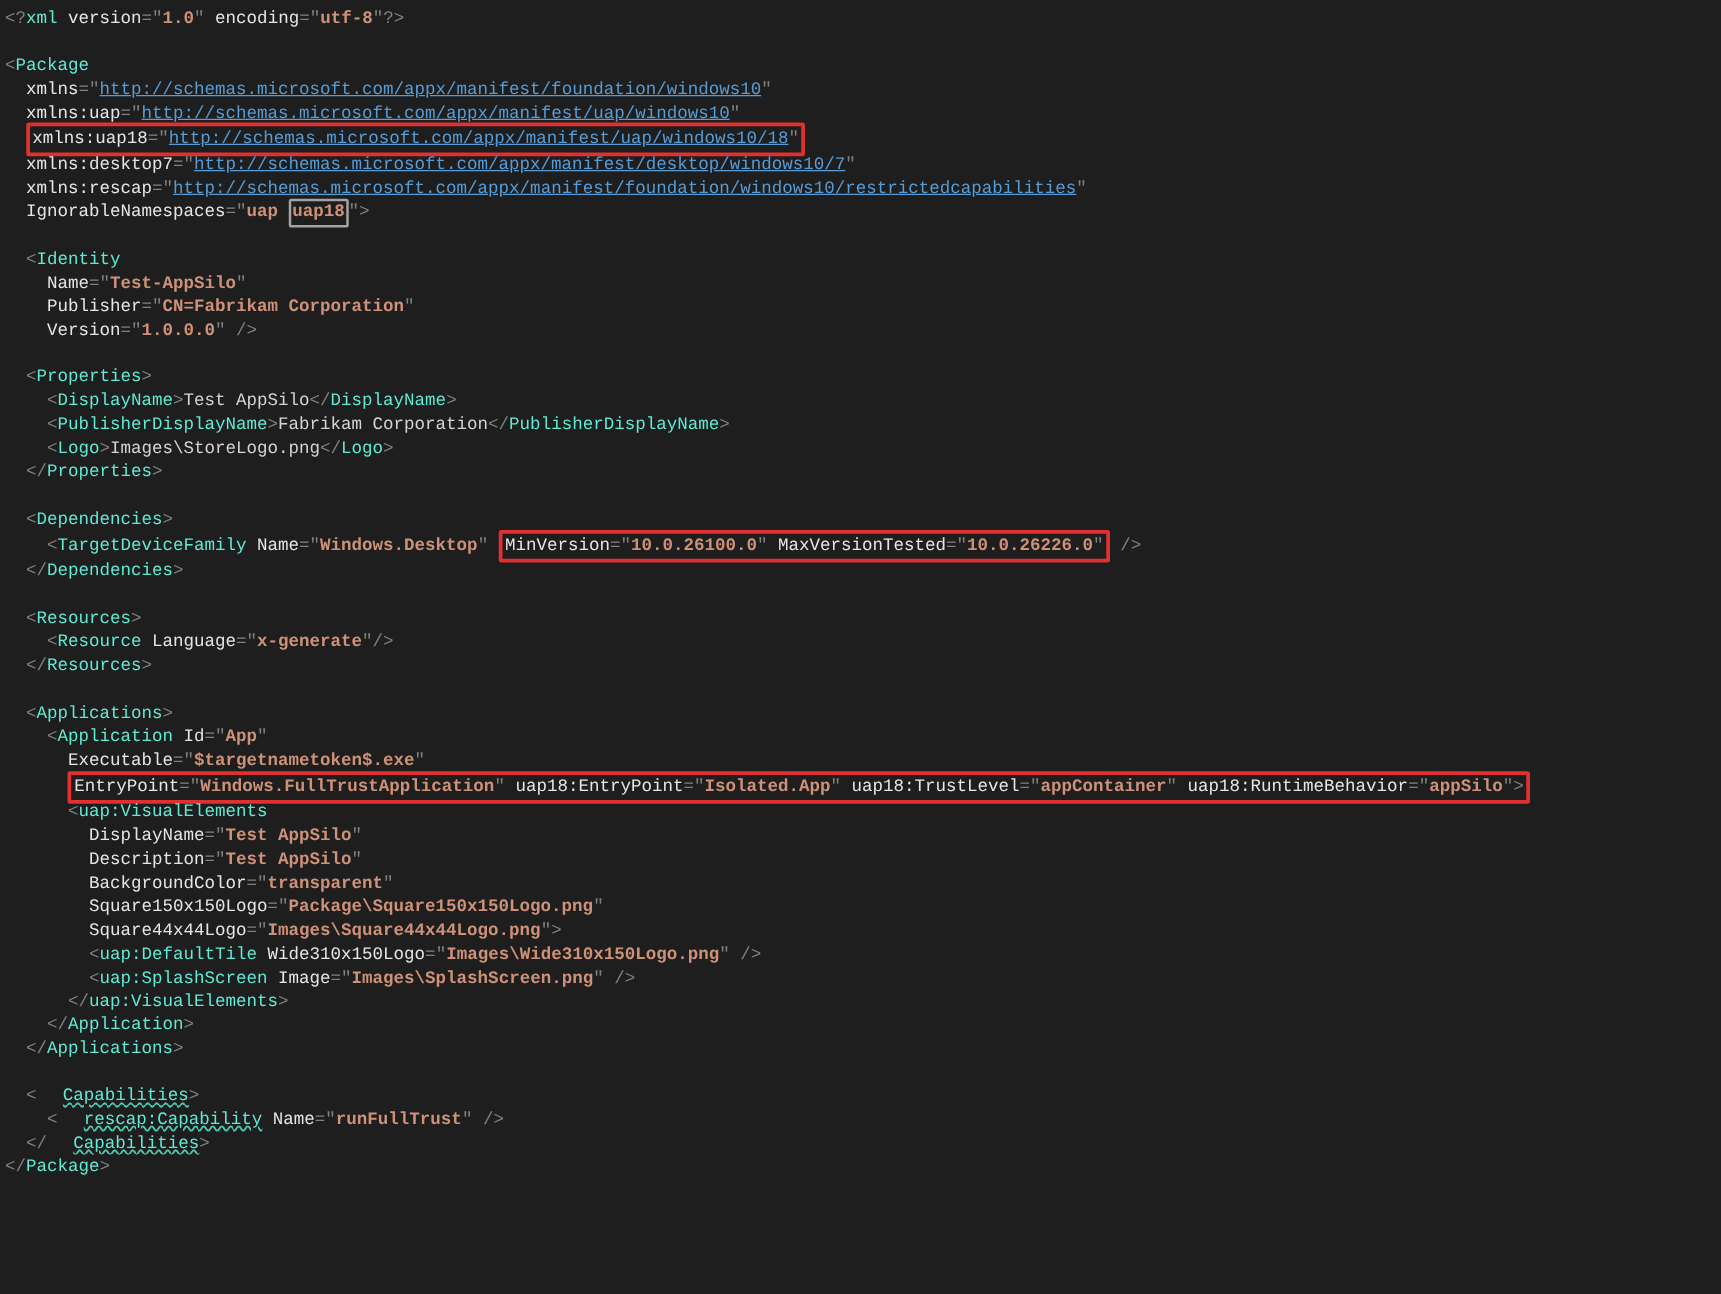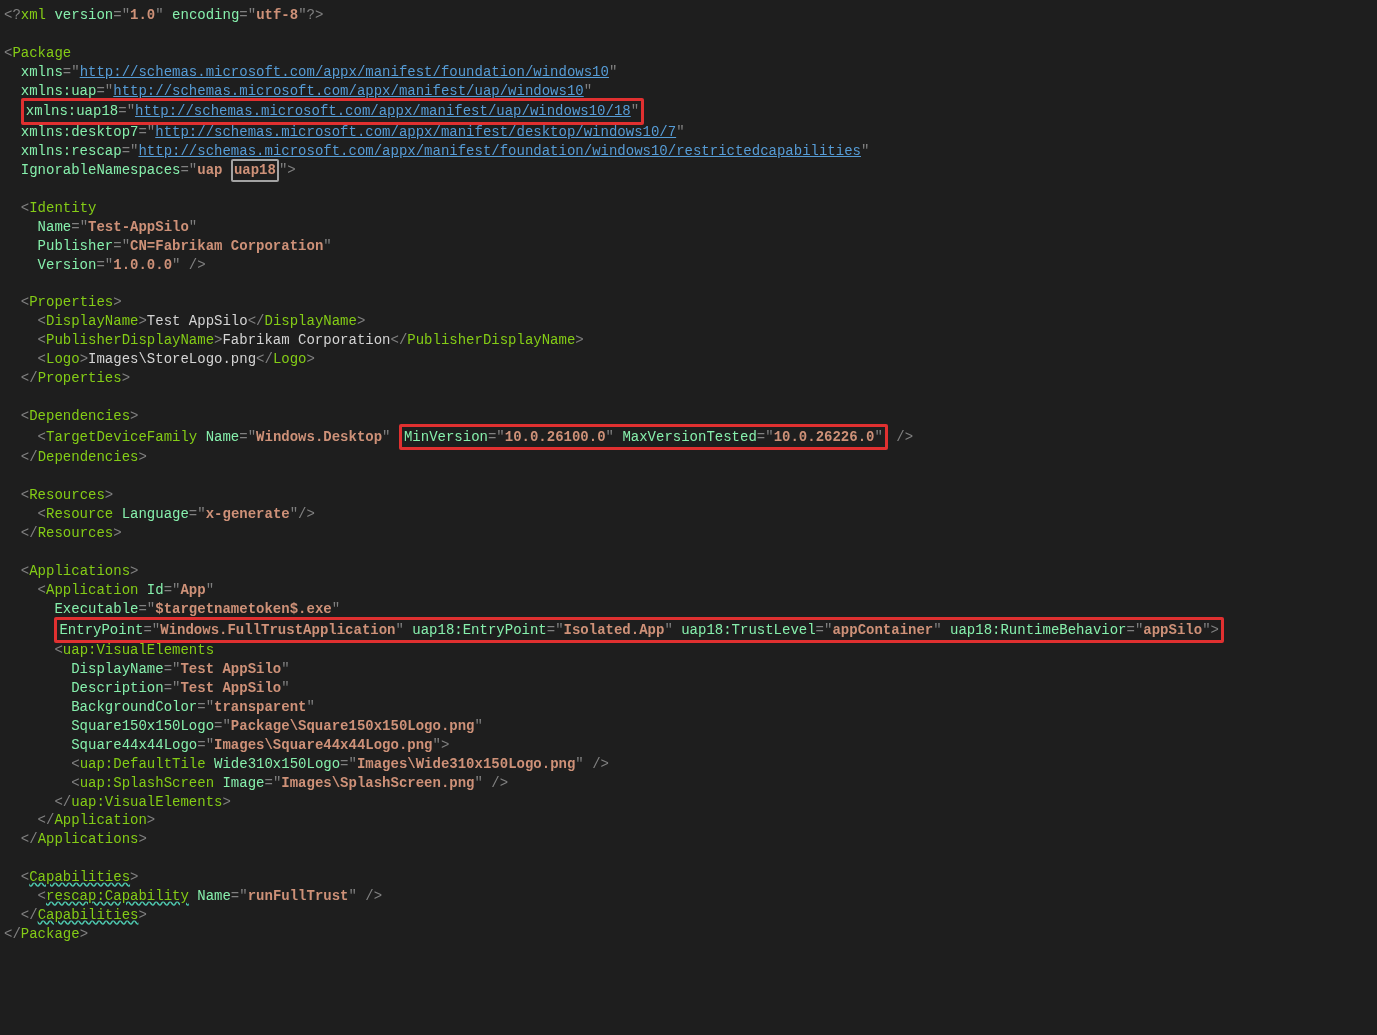--- a/index.html
+++ b/index.html
@@ -9,29 +9,30 @@
     font-family:"Consolas","Courier New",monospace;
     font-size:14px;
     line-height:1.35;
     width:1377px;
   }
   .code{
     padding:6px 4px 6px 4px;
     white-space:pre;
   }
   .p{color:#808080;}          
-  .tag{color:#84cc16;}        
-  .attr{color:#86efac;}       
+  .tag{color:#5eead4;}        
+  .attr{color:#e5e5e5;}       
   .str{color:#ce9178;font-weight:bold;}        
   .txt{color:#d4d4d4;}        
   .link{color:#569cd6;text-decoration:underline;text-align:center;}
   .squig{
     text-decoration-line:underline;
     text-decoration-style:wavy;
     text-decoration-color:#4ec9b0;
+    margin-left:21px;
   }
   .hl{
     border:2px solid #a3a3a3;
     border-radius:2px;
     padding:0 1px;
     margin:-2px 0;
     display:inline-block;
   }
   .hl-wide{
     border:3px solid #e03030;

